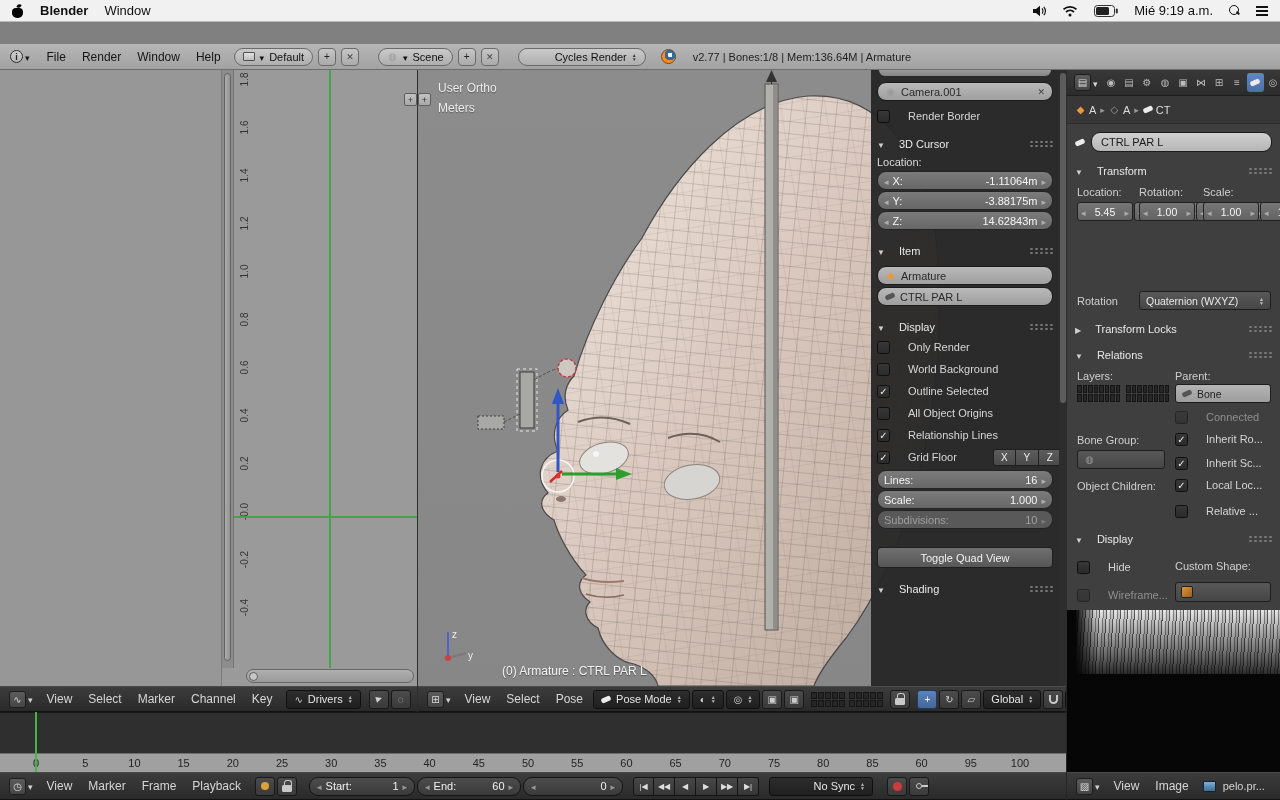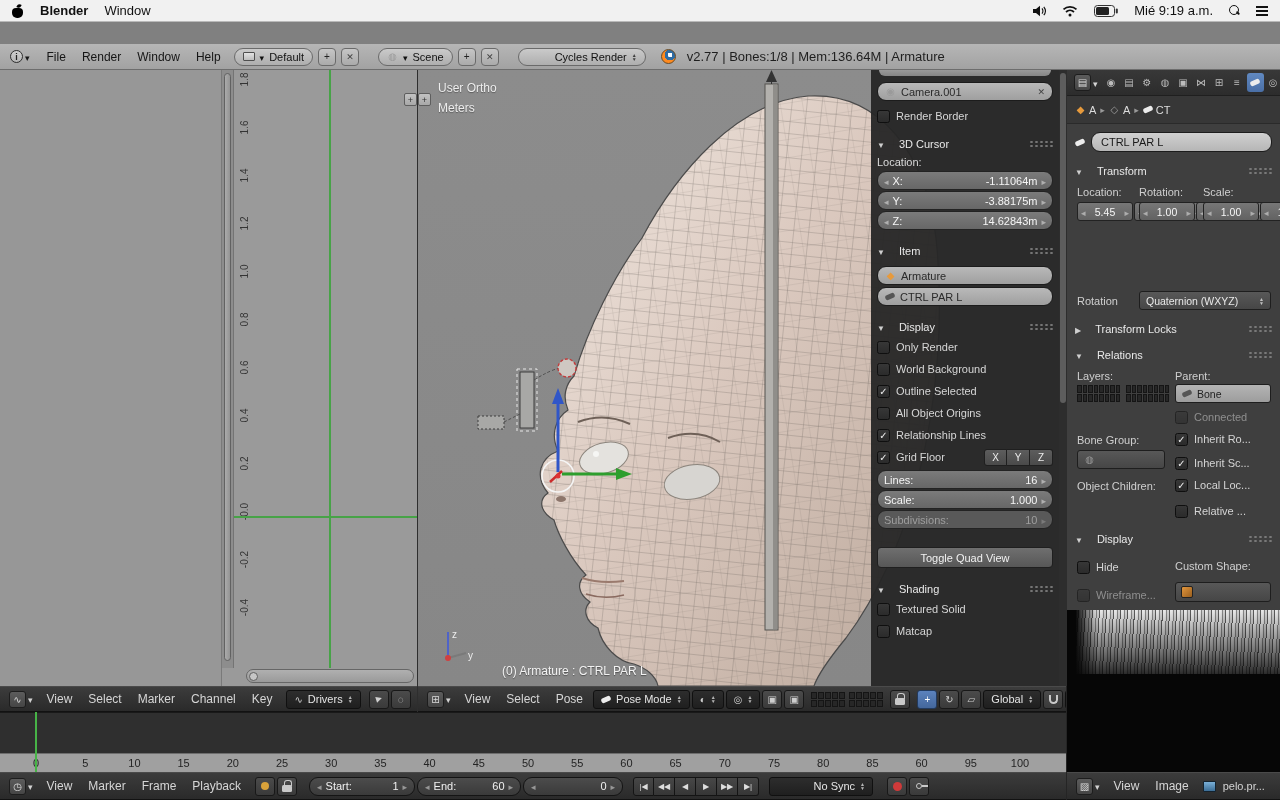--- a/index.html
+++ b/index.html
@@ -47,21 +47,21 @@
 .menu{padding:0 8px;font-size:12px;white-space:nowrap;cursor:default;flex:none}
 .hpill{display:inline-flex;align-items:center;gap:5px;background:linear-gradient(#cacaca,#aeaeae);border:1px solid #6a6a6a;border-radius:9px;height:18px;padding:0 8px;font-size:11px;color:#111;flex:none}
 .scrico{width:12px;height:9px;border:1px solid #4f4f4f;background:linear-gradient(#e3e3e3,#bdbdbd);border-radius:1px}
 .hsq{width:18px;height:18px;display:inline-flex;align-items:center;justify-content:center;background:linear-gradient(#c6c6c6,#aaa);border:1px solid #6a6a6a;border-radius:4px;font-size:10px;color:#222;flex:none}
 .plus-ico::after{content:"+"}
 .x-ico::after{content:"✕"}
 .updn{display:inline-flex;flex-direction:column;align-items:center;line-height:4px;color:inherit;opacity:.75}
 .updn::before{content:"▲";font-size:5px;display:block}
 .updn::after{content:"▼";font-size:5px;display:block}
 .blogo{width:15px;height:15px;border-radius:50%;background:radial-gradient(circle at 62% 38%,#fff 0 19%,#2f6ca3 20% 46%,#ff8a1f 47% 100%);border:1px solid #6a4a22;flex:none}
-.stats{font-size:13px;color:#1f1f1f;margin-left:6px;white-space:nowrap}
+.stats{font-size:11px;color:#1f1f1f;margin-left:12px;white-space:nowrap}
 
 
 .dhead{background:linear-gradient(#3c3c3c,#2a2a2a);border-top:1px solid #4a4a4a;border-bottom:1px solid #121212;color:#d3d3d3;font-size:12px;display:flex;align-items:center;gap:2px;padding:0 5px;overflow:hidden}
 .dhead .menu{color:#d6d6d6;padding:0 8px}
 .menurow{display:inline-flex;flex:none}
 .ddd{display:inline-flex;align-items:center;gap:5px;background:linear-gradient(#2d2d2d,#1f1f1f);border:1px solid #101010;border-radius:3px;height:19px;padding:0 7px;font-size:11px;color:#e5e5e5;flex:none;white-space:nowrap}
 .gbtn{width:20px;height:19px;display:inline-flex;align-items:center;justify-content:center;background:linear-gradient(#4b4b4b,#3a3a3a);border:1px solid #181818;border-radius:3px;font-size:10px;color:#cdcdcd;flex:none}
 .gbtn.active{background:linear-gradient(#5b82bd,#44679c);color:#fff;border-color:#223a5e}
 .ico{font-size:10px;color:#cfcfcf}
 .curs{width:0;height:0;border-left:6px solid #d0d0d0;border-top:3.5px solid transparent;border-bottom:3.5px solid transparent;transform:rotate(-18deg)}
@@ -102,21 +102,21 @@
 .npanel{position:absolute;left:453px;top:0;width:188px;height:616px;background:rgba(38,38,38,.95);color:#d6d6d6;font-size:11px;padding:0 6px;overflow:hidden;z-index:10}
 .npscroll{position:absolute;left:641px;top:0;width:8px;height:616px;background:#2d2d2d;z-index:10}
 .npshandle{position:absolute;left:1px;top:3px;width:6px;height:330px;background:#5d5d5d;border-radius:3px}
 .np-sliver{height:6px;background:linear-gradient(#9a9a9a,#868686);border-radius:0 0 8px 8px;margin:0 2px 6px}
 .np-field-light{display:flex;align-items:center;gap:5px;background:linear-gradient(#b9b9b9,#9f9f9f);border:1px solid #1c1c1c;border-radius:9px;height:19px;padding:0 7px;color:#2a2a2a;font-size:11px}
 .np-field-light .flex1{flex:1}
 .cico{display:inline-flex;align-items:center;justify-content:center;width:11px;height:11px;font-size:10px;line-height:11px}
 .cico.orange{color:#e79a3c}
 .cico.grey{color:#9a9a9a}
 .x-ico{font-size:9px;color:#444}
-.chk-row{display:flex;align-items:center;gap:6px;height:22px}
+.chk-row{display:flex;align-items:center;gap:18px;height:22px}
 .chk{position:relative;width:13px;height:13px;background:linear-gradient(#373737,#2b2b2b);border:1px solid #0f0f0f;border-radius:2.5px;display:inline-flex;align-items:center;justify-content:center;color:#ededed;font-size:10px;flex:none}
 .chk.on::after{content:"✓"}
 .chk.dim{opacity:.55}
 .chk-label{white-space:nowrap}
 .chk-label.dim{color:#8f8f8f}
 .phead{display:flex;align-items:center;gap:14px;height:18px;color:#e8e8e8;font-size:11px}
 .tri-open::after{content:"▼";font-size:8px;color:#cfcfcf}
 .tri-closed::after{content:"▶";font-size:8px;color:#cfcfcf}
 .grip{margin-left:auto;width:24px;height:8px;background-image:radial-gradient(circle,#878787 1px,transparent 1.4px);background-size:5px 4px;opacity:.8}
 .np-label{height:15px;color:#d9d9d9}
@@ -482,30 +482,20 @@
             <span class="nf-val">10</span>
             <span class="st-r"></span>
           </div>
         </div>
       <div class="np-btn" style="margin-top:18px">Toggle Quad View</div>
       <div class="phead" style="margin-top:12px">
         <span class="tri-open"></span>
         <span>Shading</span>
         <span class="grip"></span>
       </div>
-      <div id="np-shading-checks">
-          <div class="chk-row">
-            <span class="chk"></span>
-            <span class="chk-label">Textured Solid</span>
-          </div>
-          <div class="chk-row">
-            <span class="chk"></span>
-            <span class="chk-label">Matcap</span>
-          </div>
-        </div>
     </div>
     <div class="npscroll">
         <div class="npshandle"></div>
       </div>
 
     <div class="vphead dhead">
       <span class="eicon-wrap">
           <span class="eicon">⊞</span>
           <span class="dd"></span>
         </span>

